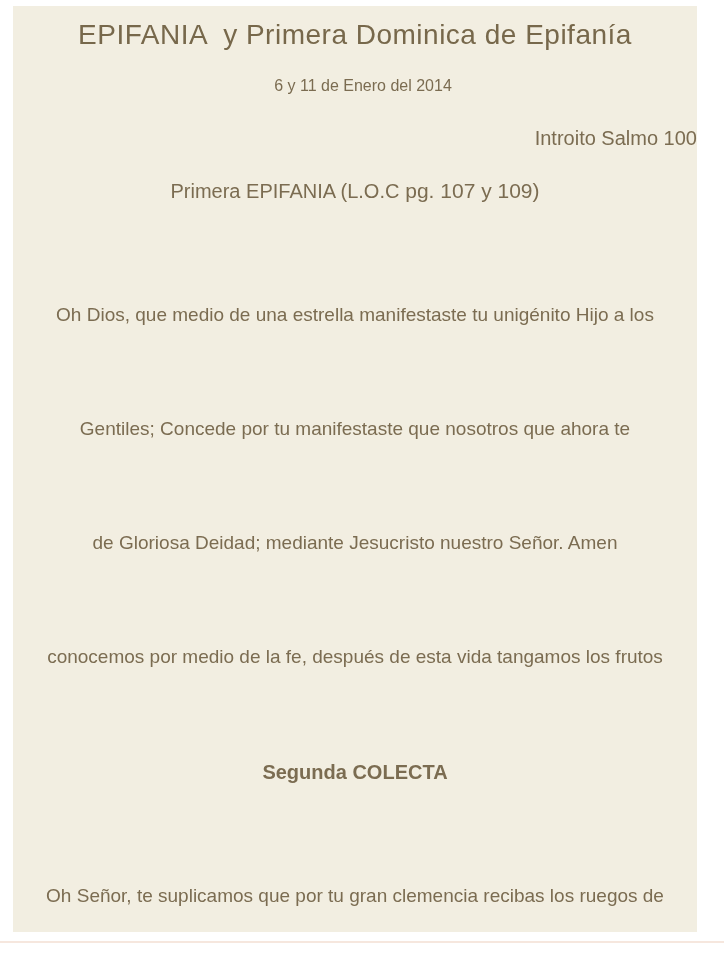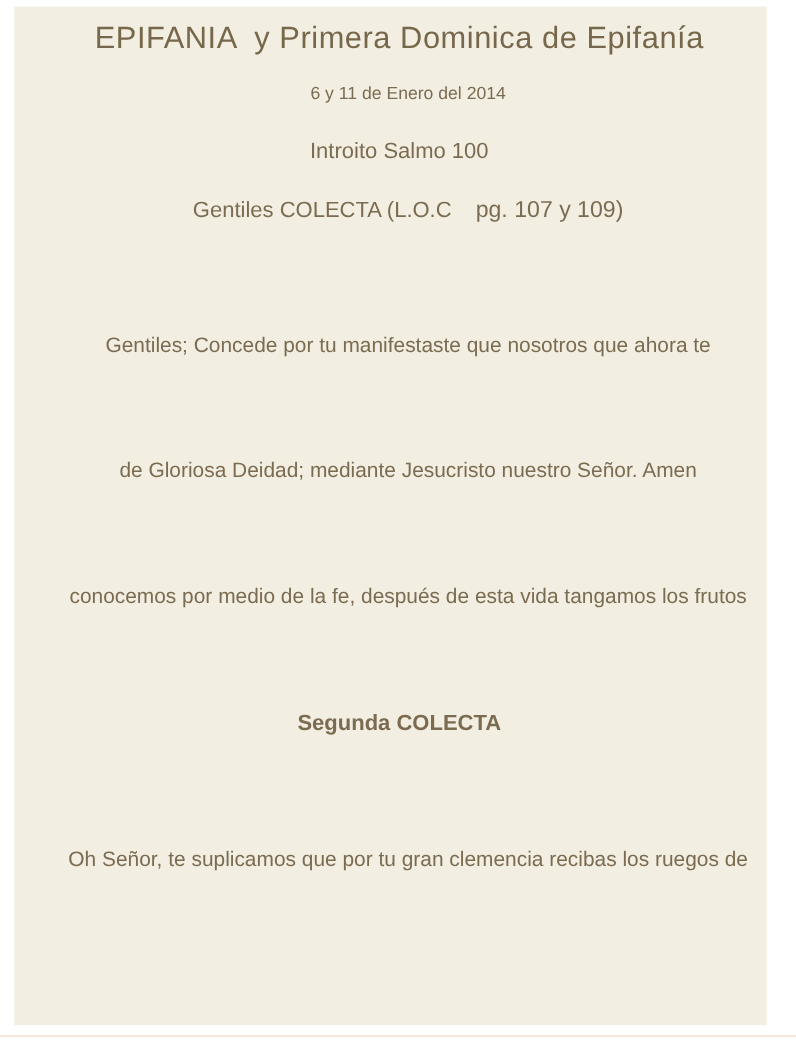--- a/index.html
+++ b/index.html
@@ -24,41 +24,40 @@
     width: 684px;
     height: 926px;
     background: #f2eee1;
     color: #7b6c51;
     text-align: center;
     box-sizing: border-box;
     padding-top: 12px;
   }
   .sheet div, .sheet h1, .sheet span {
     white-space: pre-wrap; 
-    margin-left: 16px;
   }
   .title {
     margin: 0;
     font-size: 28px;
     line-height: 34px;
     font-weight: 400;
     color: #77684b;
     letter-spacing: 0.5px;
   }
   .date-line {
     margin-top: 24px;
     font-size: 16px;
     line-height: 20px;
     padding-left: 16px;
   }
   .heading {
     font-size: 20px;
     line-height: 25px;
   }
-  .introito   { margin-top: 30px; }
+  .introito   { margin-top: 30px; text-align: right; }
   .colecta1-h { margin-top: 27px; }
   .page-ref {
     font-size: 21px;
   }
   .body-par {
     font-size: 19px;
     line-height: 38px;
     margin-top: 16px;
   }
   .segunda-h {
@@ -82,23 +81,24 @@
 
 <div class="page">
   <div class="sheet">
 
     <h1 class="title">EPIFANIA  y Primera Dominica de Epifanía</h1>
 
     <div class="date-line">6 y 11 de Enero del 2014</div>
 
     <div class="heading introito">Introito Salmo 100</div>
 
-    <div class="heading colecta1-h"><span>Gentiles COLECTA (L.O.C</span><span class="page-ref"> pg. 107 y 109)</span></div>
+    <div class="heading colecta1-h"><span>Primera EPIFANIA (L.O.C</span><span class="page-ref"> pg. 107 y 109)</span></div>
 
     <div class="body-par">
+      <div>Oh Dios, que medio de una estrella manifestaste tu unigénito Hijo a los</div>
       <div>Gentiles; Concede por tu manifestaste que nosotros que ahora te</div>
       <div>de Gloriosa Deidad; mediante Jesucristo nuestro Señor. Amen</div>
       <div>conocemos por medio de la fe, después de esta vida tangamos los frutos</div>
     </div>
 
     <div class="heading segunda-h">Segunda COLECTA</div>
 
     <div class="body-par body-par2">
       <div>Oh Señor, te suplicamos que por tu gran clemencia recibas los ruegos de</div>
       

